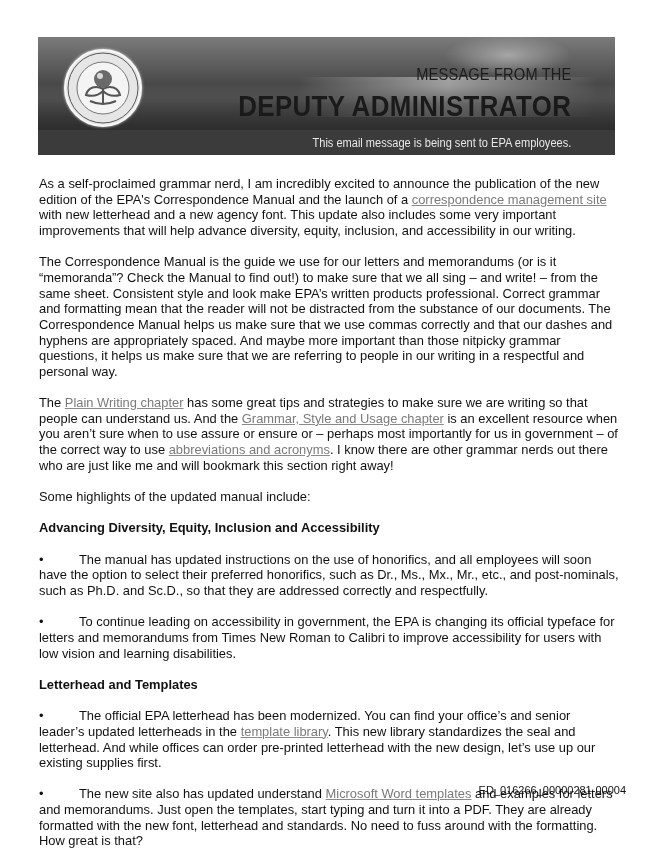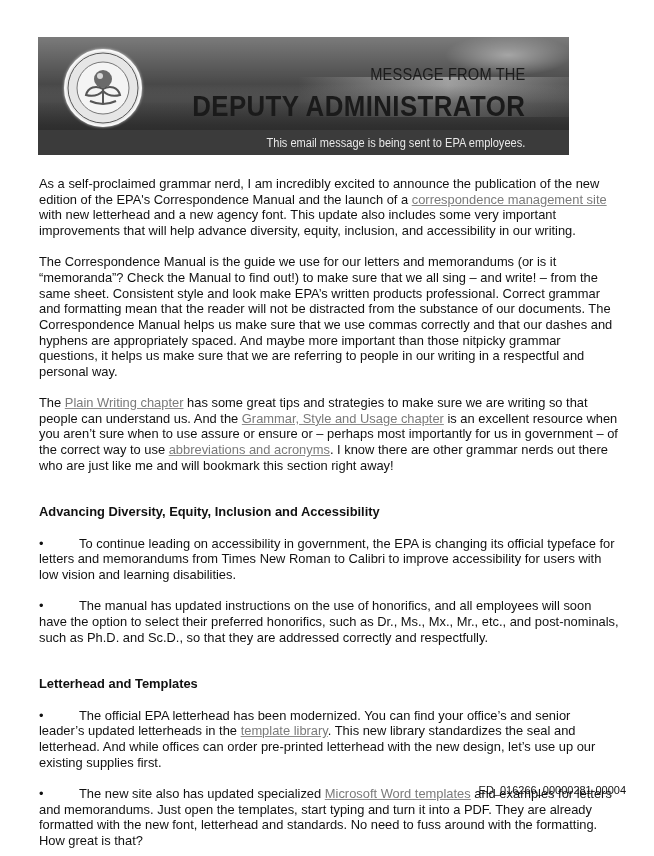--- a/index.html
+++ b/index.html
@@ -1,20 +1,20 @@
 <!DOCTYPE html>
 <html><head>
 <meta charset="utf-8">
 <style>
   html, body { margin: 0; padding: 0; background: #ffffff; }
   body { width: 654px; height: 856px; position: relative; overflow: hidden;
          font-family: "Liberation Sans", sans-serif; color: #111; }
 
   
-  .banner { position: absolute; left: 38px; top: 37px; width: 531px; height: 118px;
+  .banner { position: absolute; left: 38px; top: 37px; width: 577px; height: 118px;
             overflow: hidden;
             background:
               radial-gradient(ellipse 90px 30px at 470px 18px, rgba(255,255,255,0.95), rgba(255,255,255,0) 70%),
               linear-gradient(180deg, #b9b9b9 0%, #8f8f8f 22%, #6d6d6d 40%, #9a9a9a 55%, #5b5b5b 75%, #3e3e3e 100%); }
   .banner::before { content: ""; position: absolute; inset: 0;
             background-image: radial-gradient(rgba(0,0,0,0.35) 0.7px, transparent 0.9px);
             background-size: 2px 2px; pointer-events: none; }
   .banner .grass { position: absolute; left: 0; right: 0; top: 48px; height: 46px;
             background: linear-gradient(180deg, rgba(60,60,60,0) 0%, rgba(50,50,50,0.55) 40%, rgba(40,40,40,0.7) 100%); }
   .banner .haze { position: absolute; left: 260px; top: 40px; width: 300px; height: 40px;
@@ -35,21 +35,21 @@
           transform: scaleX(0.92); transform-origin: right center; white-space: nowrap; }
 
   
   .content { position: absolute; left: 39px; top: 176px; width: 580px;
              font-size: 12.9px; line-height: 15.65px; }
   .content p { margin: 0 0 15.65px 0; }
   .content a { color: #7a7a7a; text-decoration-color: #8a8a8a; }
   .heading { font-weight: bold; margin: 0; }
   .bullet { margin: 0; position: relative; text-indent: 0; }
   .bullet .dot { display: inline-block; width: 40px; }
-  .block { margin-bottom: 15.65px; margin-top: 31px; }
+  .block { margin-bottom: 15.65px; }
 
   .footer { position: absolute; right: 28px; top: 784px; font-size: 11px; color: #111; }
 </style>
 </head>
 <body>
 
 <div class="banner">
   <div class="haze"></div>
   <div class="grass"></div>
   <div class="seal">
@@ -71,28 +71,29 @@
 </div>
 
 <div class="content">
 
   <p><span>As a self-proclaimed grammar nerd, I am incredibly excited to announce the publication of the new edition of the EPA's Correspondence Manual and the launch of a </span><a href="#">correspondence management site</a><span> with new letterhead and a new agency font. This update also includes some very important improvements that will help advance diversity, equity, inclusion, and accessibility in our writing.</span></p>
 
   <p>The Correspondence Manual is the guide we use for our letters and memorandums (or is it “memoranda”? Check the Manual to find out!) to make sure that we all sing – and write! – from the same sheet. Consistent style and look make EPA’s written products professional. Correct grammar and formatting mean that the reader will not be distracted from the substance of our documents. The Correspondence Manual helps us make sure that we use commas correctly and that our dashes and hyphens are appropriately spaced. And maybe more important than those nitpicky grammar questions, it helps us make sure that we are referring to people in our writing in a respectful and personal way.</p>
 
   <p><span>The </span><a href="#">Plain Writing chapter</a><span> has some great tips and strategies to make sure we are writing so that people can understand us. And the </span><a href="#">Grammar, Style and Usage chapter</a><span> is an excellent resource when you aren’t sure when to use assure or ensure or – perhaps most importantly for us in government – of the correct way to use </span><a href="#">abbreviations and acronyms</a><span>. I know there are other grammar nerds out there who are just like me and will bookmark this section right away!</span></p>
 
+  <p>Some highlights of the updated manual include:</p>
 
   <div class="block">
     <p class="heading">Advancing Diversity, Equity, Inclusion and Accessibility</p>
+    <p class="bullet"><span class="dot">•</span><span>The manual has updated instructions on the use of honorifics, and all employees will soon have the option to select their preferred honorifics, such as Dr., Ms., Mx., Mr., etc., and post-nominals, such as Ph.D. and Sc.D., so that they are addressed correctly and respectfully.</span></p>
     <p class="bullet"><span class="dot">•</span><span>To continue leading on accessibility in government, the EPA is changing its official typeface for letters and memorandums from Times New Roman to Calibri to improve accessibility for users with low vision and learning disabilities.</span></p>
-    <p class="bullet"><span class="dot">•</span><span>The manual has updated instructions on the use of honorifics, and all employees will soon have the option to select their preferred honorifics, such as Dr., Ms., Mx., Mr., etc., and post-nominals, such as Ph.D. and Sc.D., so that they are addressed correctly and respectfully.</span></p>
   </div>
 
   <div class="block">
     <p class="heading">Letterhead and Templates</p>
     <p class="bullet"><span class="dot">•</span><span>The official EPA letterhead has been modernized. You can find your office’s and senior leader’s updated letterheads in the </span><a href="#">template library</a><span>. This new library standardizes the seal and letterhead. And while offices can order pre-printed letterhead with the new design, let’s use up our existing supplies first.</span></p>
-    <p class="bullet"><span class="dot">•</span><span>The new site also has updated specialized </span><a href="#">Microsoft Word templates</a><span> and examples for letters and memorandums. Just open the templates, start typing and turn it into a PDF. They are already formatted with the new font, letterhead and standards. No need to fuss around with the formatting. How great is that?</span></p>
+    <p class="bullet"><span class="dot">•</span><span>The new site also has updated understand </span><a href="#">Microsoft Word templates</a><span> and examples for letters and memorandums. Just open the templates, start typing and turn it into a PDF. They are already formatted with the new font, letterhead and standards. No need to fuss around with the formatting. How great is that?</span></p>
   </div>
 
 </div>
 
 <div class="footer">ED_016266_00000281-00004</div>
 
 </body></html>

